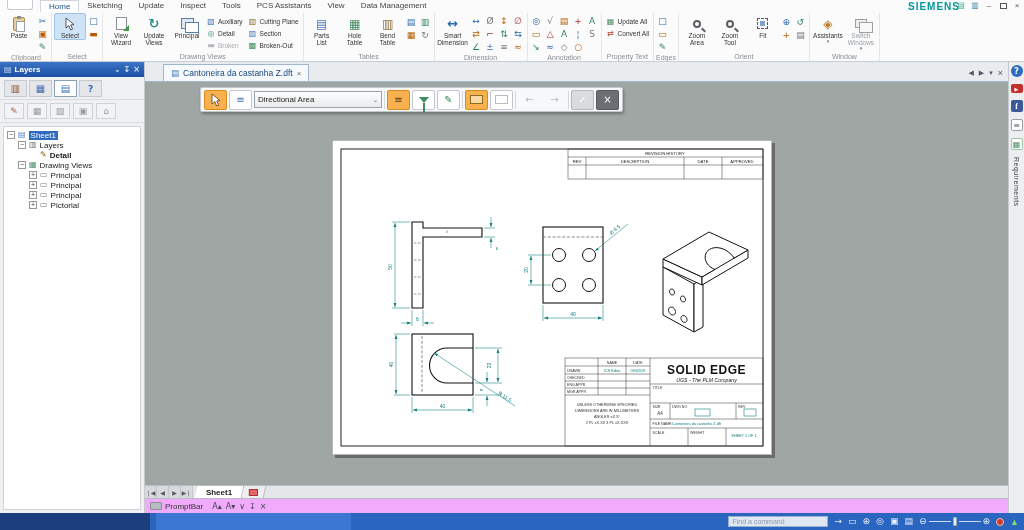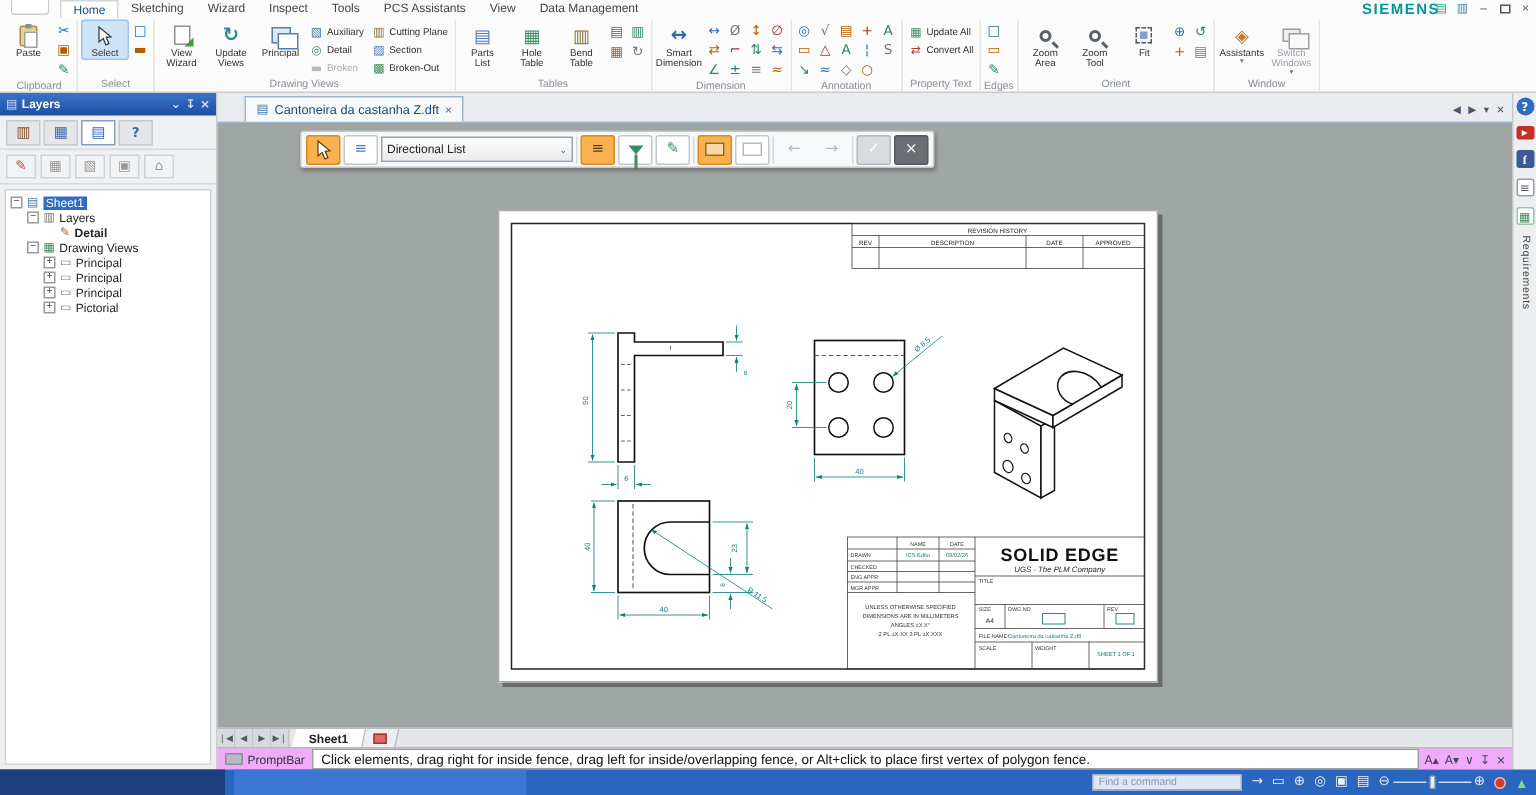--- a/index.html
+++ b/index.html
@@ -132,21 +132,21 @@
 </head>
 <body>
 
 <div class="app">
 
   <div class="menubar">
     <div class="appbtn"></div>
     <div id="menu-tabs" style="display:flex">
         <div class="menutab active">Home</div>
         <div class="menutab">Sketching</div>
-        <div class="menutab">Wizard</div>
+        <div class="menutab">Update</div>
         <div class="menutab">Inspect</div>
         <div class="menutab">Tools</div>
         <div class="menutab">PCS Assistants</div>
         <div class="menutab">View</div>
         <div class="menutab">Data Management</div>
       </div>
     <div class="brand">SIEMENS</div>
     <div class="winctrl">
       <span class="wbtn" style="color:#3a8">▤</span>
       <span class="wbtn" style="color:#48a">▥</span>
@@ -487,21 +487,21 @@
       <div class="canvas">
 
         <div class="cmdbar">
           <span class="cbtn orange">
             <svg class="cursor-svg" viewBox="0 0 10 14">
                 <path d="M1,1 L1,11 L3.8,8.6 L5.6,13 L7.6,12.1 L5.8,7.9 L9,7.6 Z" fill="#fff" stroke="#5a3a10" stroke-width="0.8"></path>
               </svg>
           </span>
           <span class="cbtn boxed" style="color:#4a79b8">≡</span>
           <div class="combo">
-            <span>Directional List</span>
+            <span>Directional Area</span>
             <span class="sp"></span>
             <span style="font-size:6px;color:#556">⌄</span>
           </div>
           <span class="csep"></span>
           <span class="cbtn orange" style="color:#5a3a10">≡</span>
           <span class="cbtn boxed">
               <span class="funnel"></span>
             </span>
           <span class="cbtn boxed" style="color:#3f8a5f">✎</span>
           <span class="csep"></span>
@@ -710,21 +710,20 @@
         <span class="stab2">
             <span class="flagic"></span>
           </span>
       </div>
 
       <div class="promptrow">
         <div class="plabelbox">
           <span class="keysic"></span>
           <span>PromptBar</span>
         </div>
-        <div class="pmsg">Click elements, drag right for inside fence, drag left for inside/overlapping fence, or Alt+click to place first vertex of polygon fence.</div>
         <div class="pctrl">
           <span>A▴</span>
           <span>A▾</span>
           <span>∨</span>
           <span>↧</span>
           <span>×</span>
         </div>
       </div>
     </div>
 

